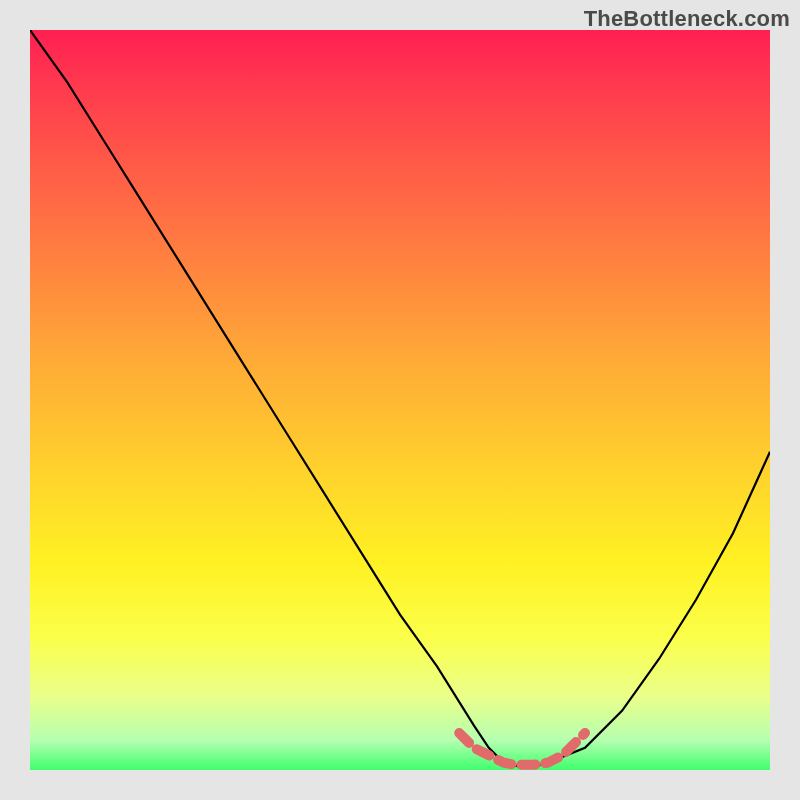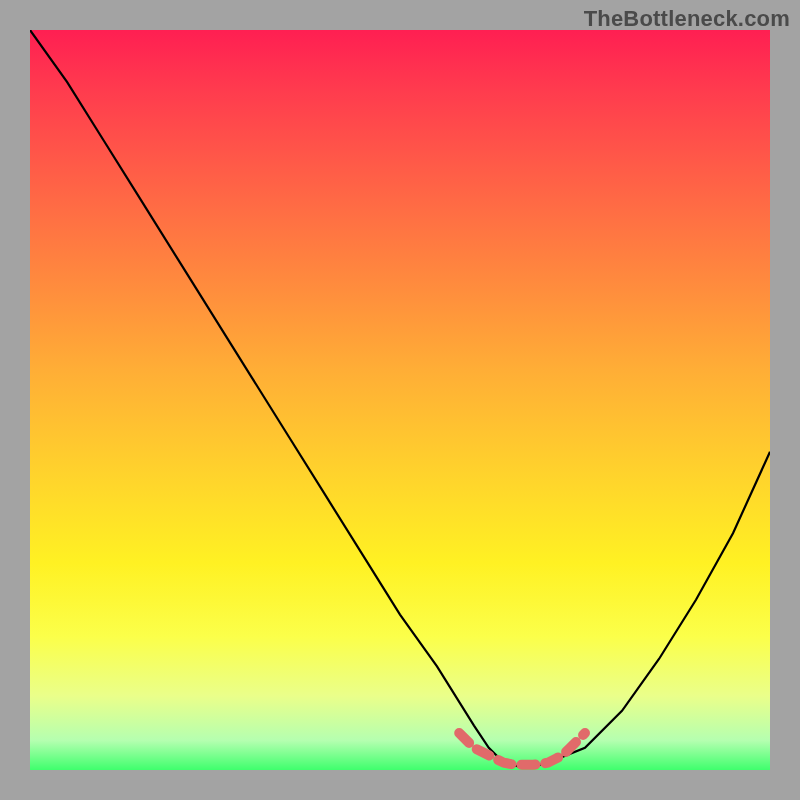--- a/index.html
+++ b/index.html
@@ -8,21 +8,21 @@
     width: 800px;
     height: 800px;
     background: #000;
     overflow: hidden;
     font-family: Arial, Helvetica, sans-serif;
   }
   .frame {
     position: relative;
     width: 800px;
     height: 800px;
-    background: #a3a3a3;
+    background: #e5e5e5;
   }
   .watermark {
     position: absolute;
     top: 6px;
     right: 10px;
     color: #4a4a4a;
     font-size: 22px;
     font-weight: bold;
     letter-spacing: 0.2px;
     z-index: 10;

